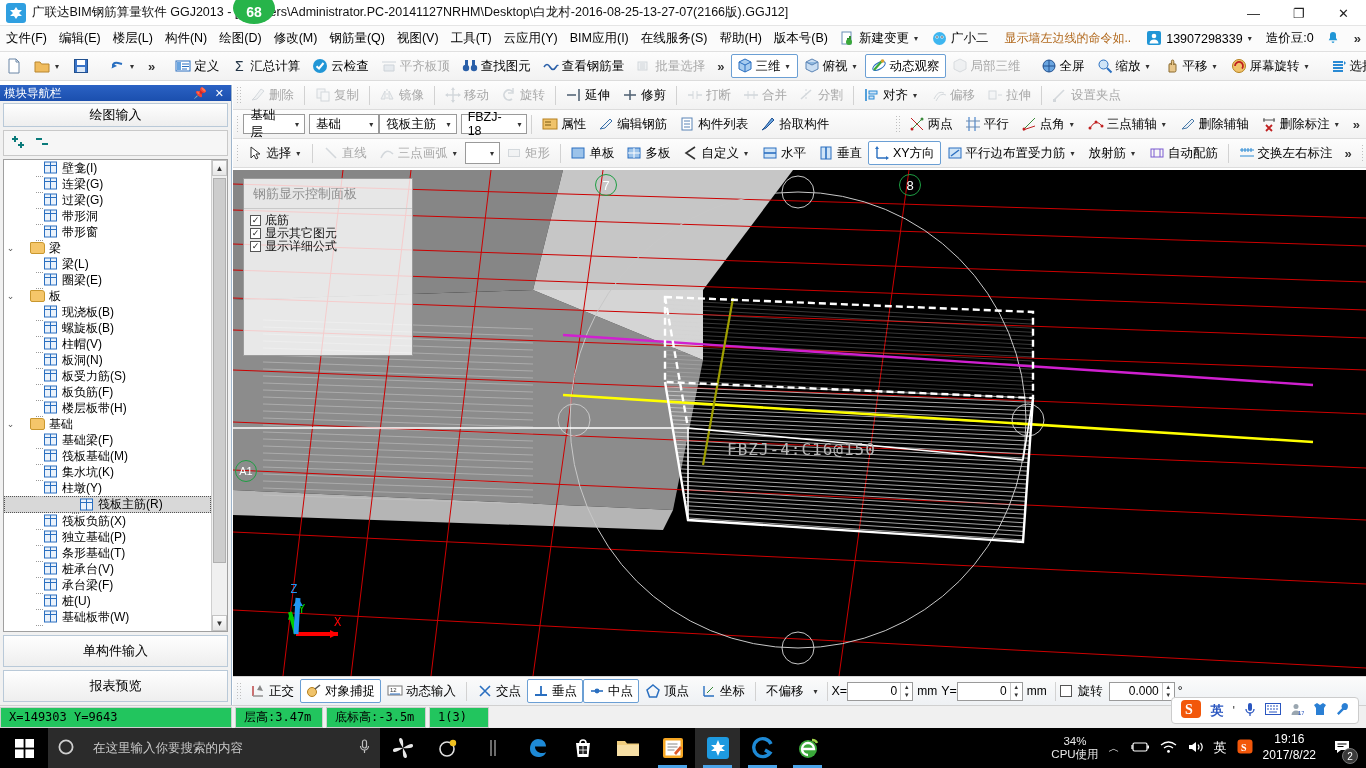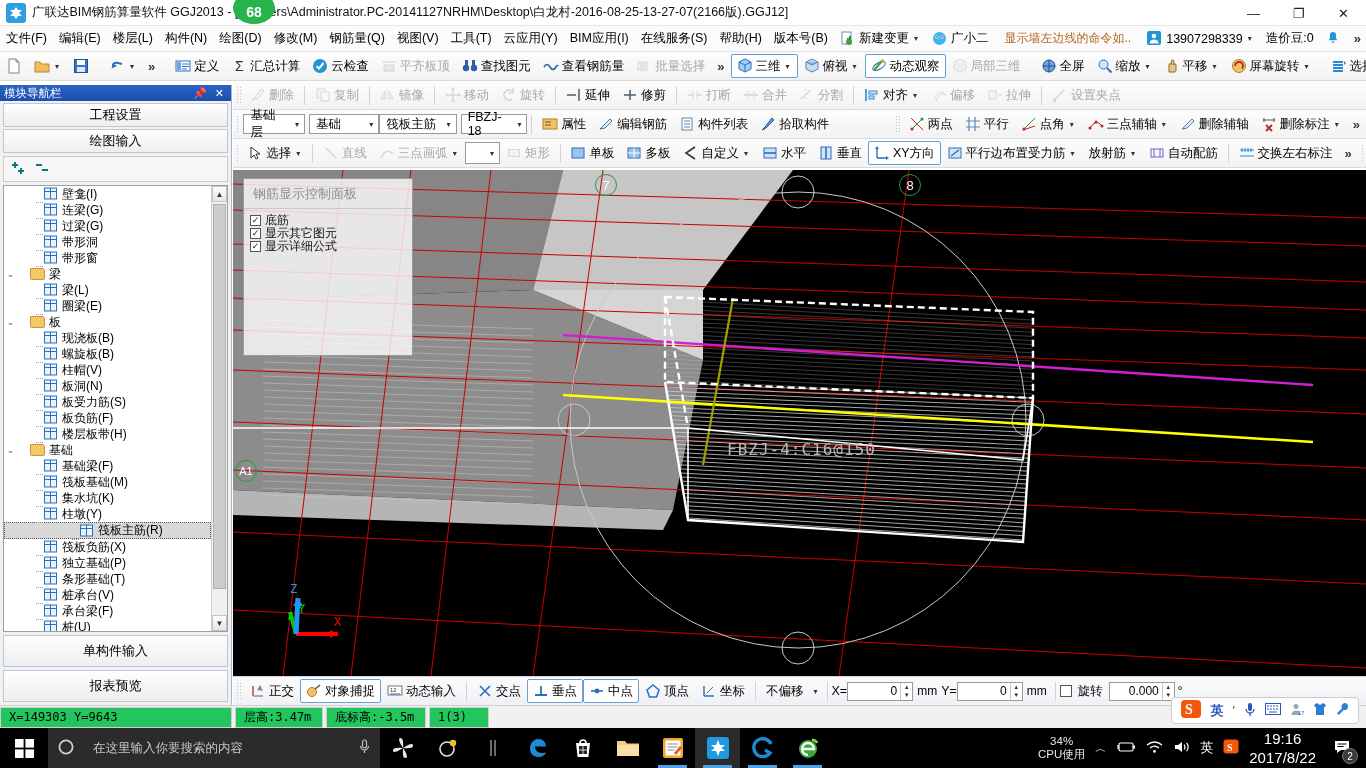--- a/index.html
+++ b/index.html
@@ -130,21 +130,21 @@
   .srchbox { width:332px; height:40px; background:#2b2b2b; display:flex; align-items:center;
     gap:19px; padding:0 10px; color:#c8c8c8; font-size:12.5px; }
   .tbapp { width:45px; height:40px; display:flex; align-items:center; justify-content:center;
     position:relative; }
   .tbapp.act { background:#2a2a2a; }
   .tbapp.run:after { content:""; position:absolute; left:8px; right:8px; bottom:0; height:3px;
     background:#4aa3e8; }
   .tray { margin-left:auto; display:flex; align-items:center; gap:10px; padding-right:6px;
     color:#fff; font-size:12px; }
   .cpu { text-align:center; line-height:1.15; font-size:11.5px; color:#e8e8e8; }
-  .clock { text-align:center; line-height:1.3; font-size:15px; color:#fff; }
+  .clock { text-align:center; line-height:1.3; font-size:12px; color:#fff; }
   .notif { width:34px; height:40px; display:flex; align-items:center; justify-content:center;
     position:relative; }
   .nbadge { position:absolute; right:2px; bottom:4px; width:16px; height:16px; border-radius:50%;
     background:#3a3a3a; color:#fff; font-size:10px; display:flex; align-items:center;
     justify-content:center; border:1px solid #777; }
 
   
   .imebar { position:absolute; right:7px; bottom:44px; height:27px; display:flex;
     align-items:center; gap:9px; padding:0 8px; background:#fff; border:1px solid #ccc;
     border-radius:4px; font-size:13px; }
@@ -720,21 +720,20 @@
   </div>
 
   <div class="navpanel">
     <div class="nav-title">
       <span>模块导航栏</span>
       <span class="sp">
         <span>📌</span>
         <span>✕</span>
       </span>
     </div>
-    <div class="nav-btn">工程设置</div>
     <div class="nav-btn">绘图输入</div>
     <div class="nav-tools">
       <span>
         <svg width="18" height="14" viewBox="0 0 18 14">
             <path d="M2 4h6M5 1v6" stroke="#0a7a7a" stroke-width="2"></path>
             <path d="M8 10h6M11 7v6" stroke="#0a7a7a" stroke-width="2"></path>
           </svg></span>
       <span>
         <svg width="18" height="14" viewBox="0 0 18 14">
             <path d="M2 4h6" stroke="#0a7a7a" stroke-width="2"></path>

